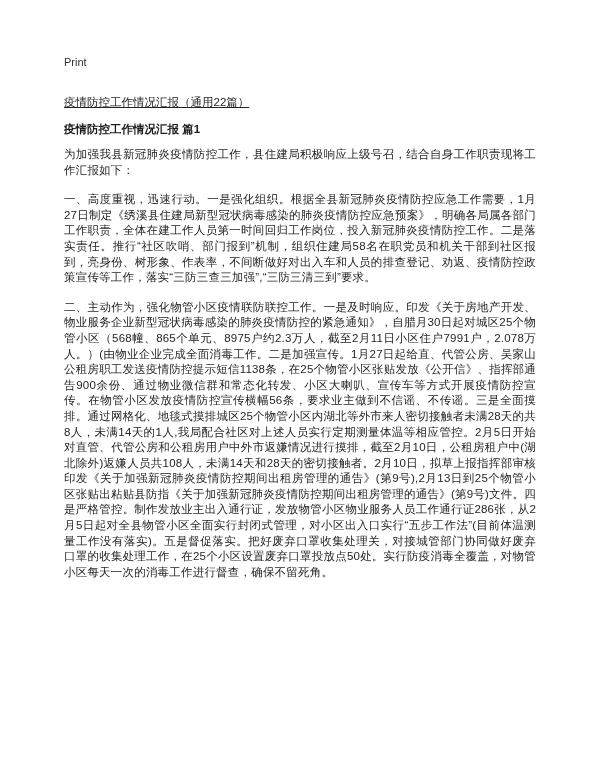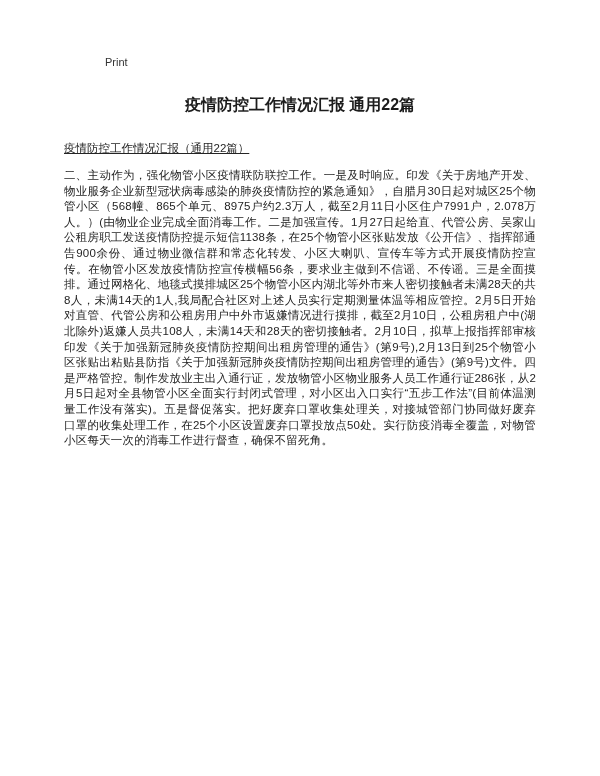--- a/index.html
+++ b/index.html
@@ -18,21 +18,20 @@
     padding: 52px 64px 0 64px;
     background: #ffffff;
   }
   .print-label {
     font-size: 11px;
     line-height: 13px;
     color: #333333;
     margin-bottom: 26px;
     cursor: pointer;
     display: inline-block;
-    margin-left: 41px;
   }
   .doc-title {
     font-size: 16px;
     line-height: 20px;
     font-weight: bold;
     text-align: center;
     margin: 0 0 26px 0;
     color: #1c1c1c;
   }
   .doc-subtitle {
@@ -58,23 +57,25 @@
     letter-spacing: 0.2px;
   }
 </style>
 </head>
 <body>
 
 <div class="page">
 
   <div class="print-label">Print</div>
 
-  <h1 class="doc-title">疫情防控工作情况汇报  通用22篇</h1>
 
   <div class="doc-subtitle">疫情防控工作情况汇报（通用22篇）</div>
 
+  <div class="section-heading">疫情防控工作情况汇报 篇1</div>
 
+  <p class="para">为加强我县新冠肺炎疫情防控工作，县住建局积极响应上级号召，结合自身工作职责现将工作汇报如下：</p>
 
+  <p class="para">一、高度重视，迅速行动。一是强化组织。根据全县新冠肺炎疫情防控应急工作需要，1月27日制定《绣溪县住建局新型冠状病毒感染的肺炎疫情防控应急预案》，明确各局属各部门工作职责，全体在建工作人员第一时间回归工作岗位，投入新冠肺炎疫情防控工作。二是落实责任。推行“社区吹哨、部门报到”机制，组织住建局58名在职党员和机关干部到社区报到，亮身份、树形象、作表率，不间断做好对出入车和人员的排查登记、劝返、疫情防控政策宣传等工作，落实“三防三查三加强”,“三防三清三到”要求。</p>
 
   <p class="para">二、主动作为，强化物管小区疫情联防联控工作。一是及时响应。印发《关于房地产开发、物业服务企业新型冠状病毒感染的肺炎疫情防控的紧急通知》，自腊月30日起对城区25个物管小区（568幢、865个单元、8975户约2.3万人，截至2月11日小区住户7991户，2.078万人。）(由物业企业完成全面消毒工作。二是加强宣传。1月27日起给直、代管公房、吴家山公租房职工发送疫情防控提示短信1138条，在25个物管小区张贴发放《公开信》、指挥部通告900余份、通过物业微信群和常态化转发、小区大喇叭、宣传车等方式开展疫情防控宣传。在物管小区发放疫情防控宣传横幅56条，要求业主做到不信谣、不传谣。三是全面摸排。通过网格化、地毯式摸排城区25个物管小区内湖北等外市来人密切接触者未满28天的共8人，未满14天的1人,我局配合社区对上述人员实行定期测量体温等相应管控。2月5日开始对直管、代管公房和公租房用户中外市返嫌情况进行摸排，截至2月10日，公租房租户中(湖北除外)返嫌人员共108人，未满14天和28天的密切接触者。2月10日，拟草上报指挥部审核印发《关于加强新冠肺炎疫情防控期间出租房管理的通告》(第9号),2月13日到25个物管小区张贴出粘贴县防指《关于加强新冠肺炎疫情防控期间出租房管理的通告》(第9号)文件。四是严格管控。制作发放业主出入通行证，发放物管小区物业服务人员工作通行证286张，从2月5日起对全县物管小区全面实行封闭式管理，对小区出入口实行“五步工作法”(目前体温测量工作没有落实)。五是督促落实。把好废弃口罩收集处理关，对接城管部门协同做好废弃口罩的收集处理工作，在25个小区设置废弃口罩投放点50处。实行防疫消毒全覆盖，对物管小区每天一次的消毒工作进行督查，确保不留死角。</p>
 
 
 </div>
 
 </body></html>

